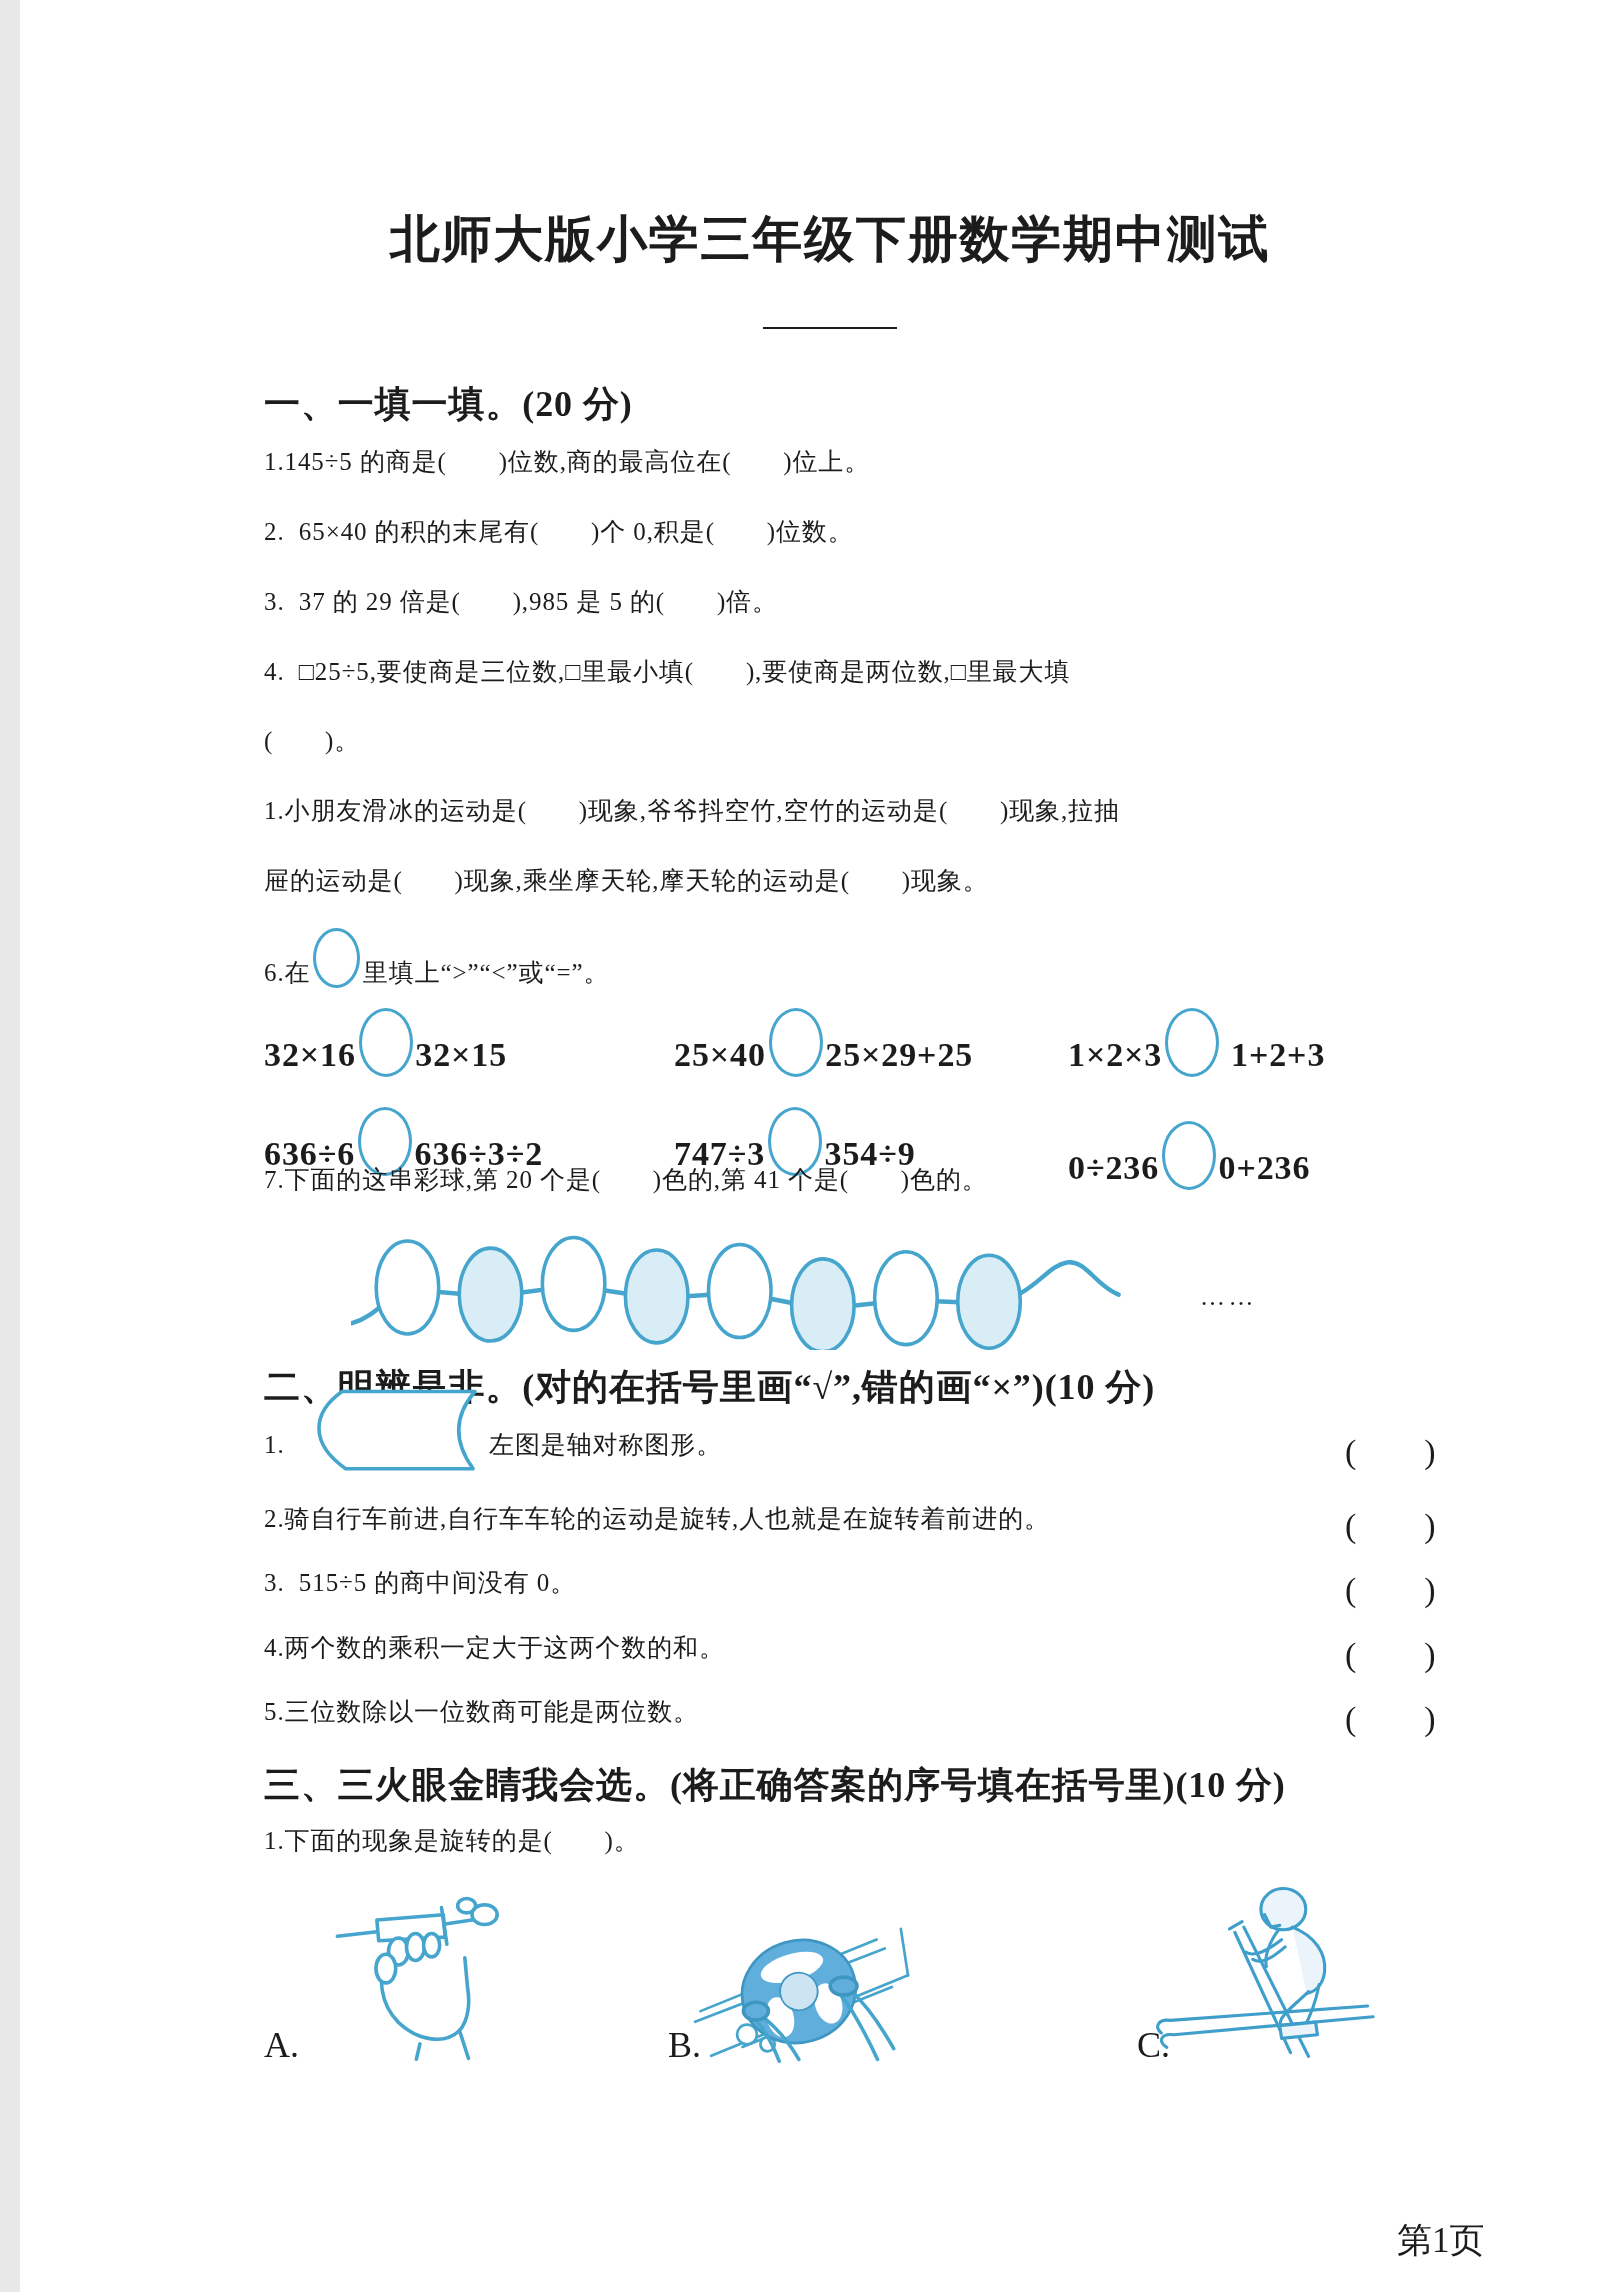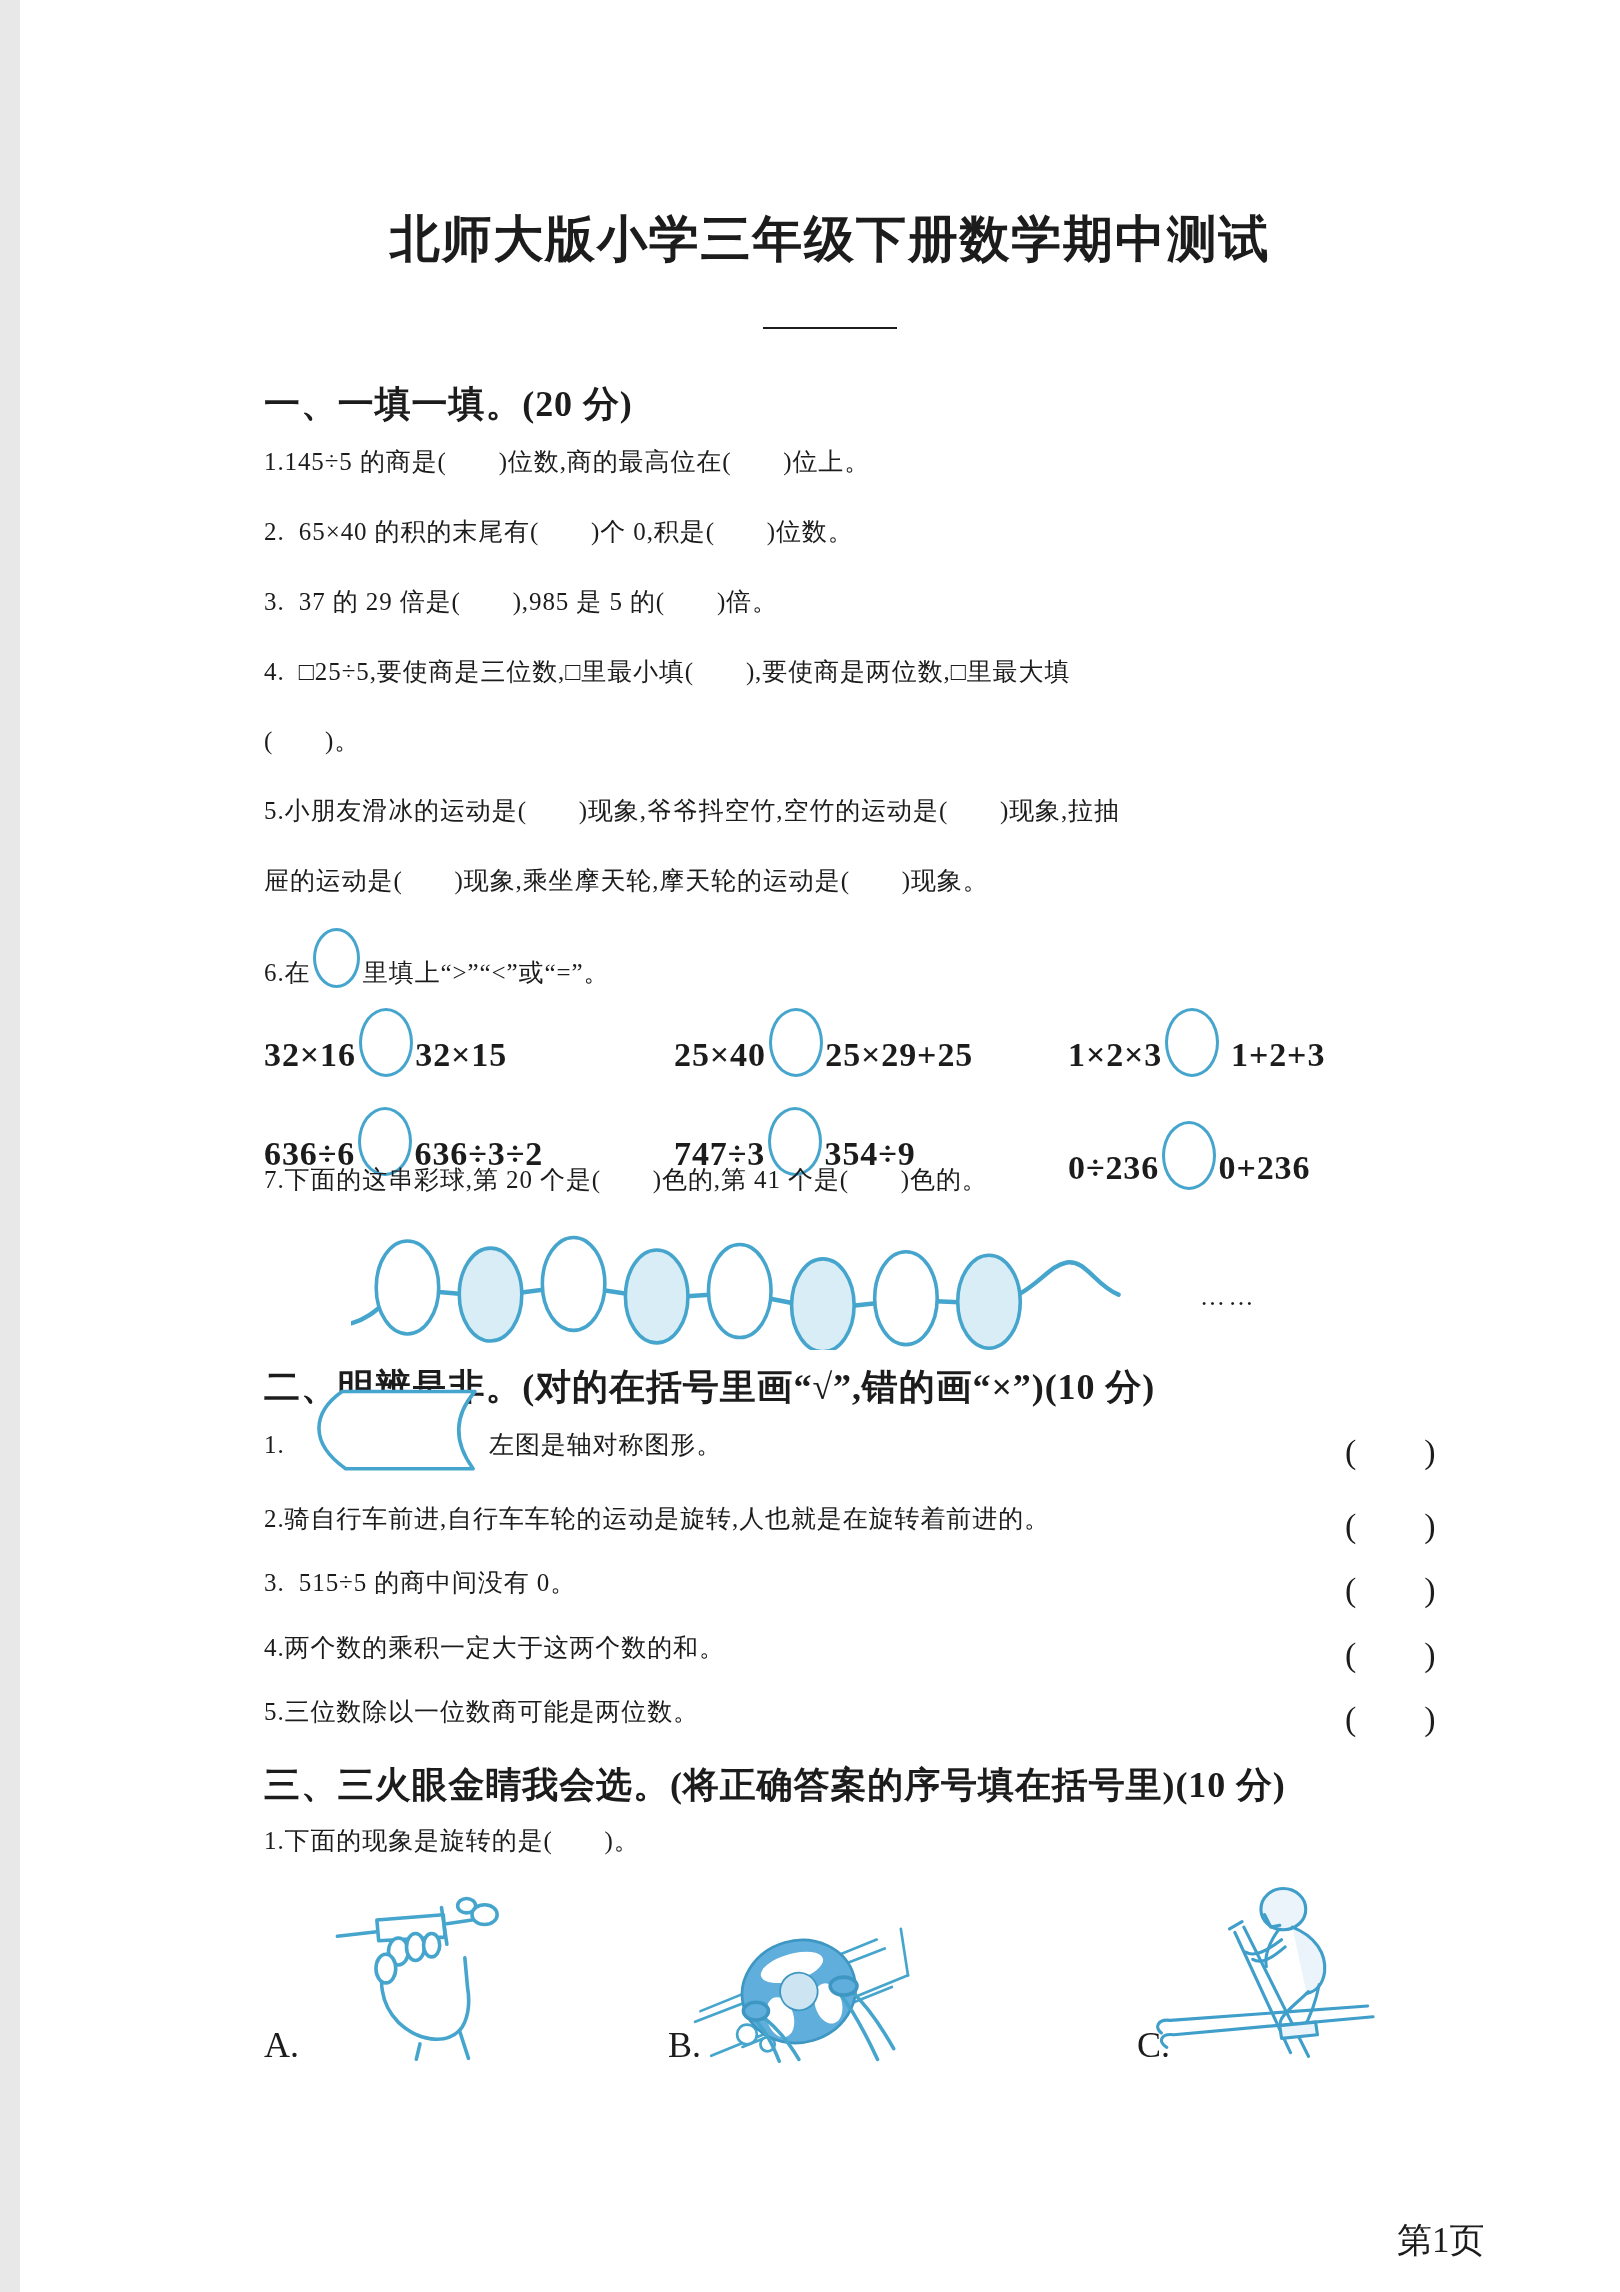--- a/index.html
+++ b/index.html
@@ -44,21 +44,21 @@
 
   <div id="subtitle" class="abs"><span class="score-line"></span></div>
 
   <div class="abs hdr" style="top:380px;left:244px;">一、一填一填。(20 分)</div>
 
   <div class="abs q" style="top:446px;left:244px;">1.145÷5 的商是(　　)位数,商的最高位在(　　)位上。</div>
   <div class="abs q" style="top:516px;left:244px;">2.  65×40 的积的末尾有(　　)个 0,积是(　　)位数。</div>
   <div class="abs q" style="top:586px;left:244px;">3.  37 的 29 倍是(　　),985 是 5 的(　　)倍。</div>
   <div class="abs q" style="top:656px;left:244px;">4.  □25÷5,要使商是三位数,□里最小填(　　),要使商是两位数,□里最大填</div>
   <div class="abs q" style="top:725px;left:244px;">(　　)。</div>
-  <div class="abs q" style="top:795px;left:244px;">5.小朋友滑冰的运动是(　　)现象,爷爷抖空竹,空竹的运动是(　　)现象,拉抽</div>
+  <div class="abs q" style="top:795px;left:244px;">1.小朋友滑冰的运动是(　　)现象,爷爷抖空竹,空竹的运动是(　　)现象,拉抽</div>
   <div class="abs q" style="top:865px;left:244px;">屉的运动是(　　)现象,乘坐摩天轮,摩天轮的运动是(　　)现象。</div>
 
   <div class="abs q" style="top:928px;left:244px;"><span>6.在</span><span class="cmp-circle small"></span><span>里填上“&gt;”“&lt;”或“=”。</span></div>
 
   <div class="colrow" style="top:992px;">
     <span class="col" style="left:244px;top:16px;"><span>32×16</span><span class="cmp-circle"></span><span>32×15</span></span>
     <span class="col" style="left:654px;top:16px;"><span>25×40</span><span class="cmp-circle"></span><span>25×29+25</span></span>
     <span class="col" style="left:1048px;top:16px;"><span>1×2×3</span><span class="cmp-circle"></span> <span>1+2+3</span></span>
   </div>
   <div class="colrow" style="top:1091px;">

